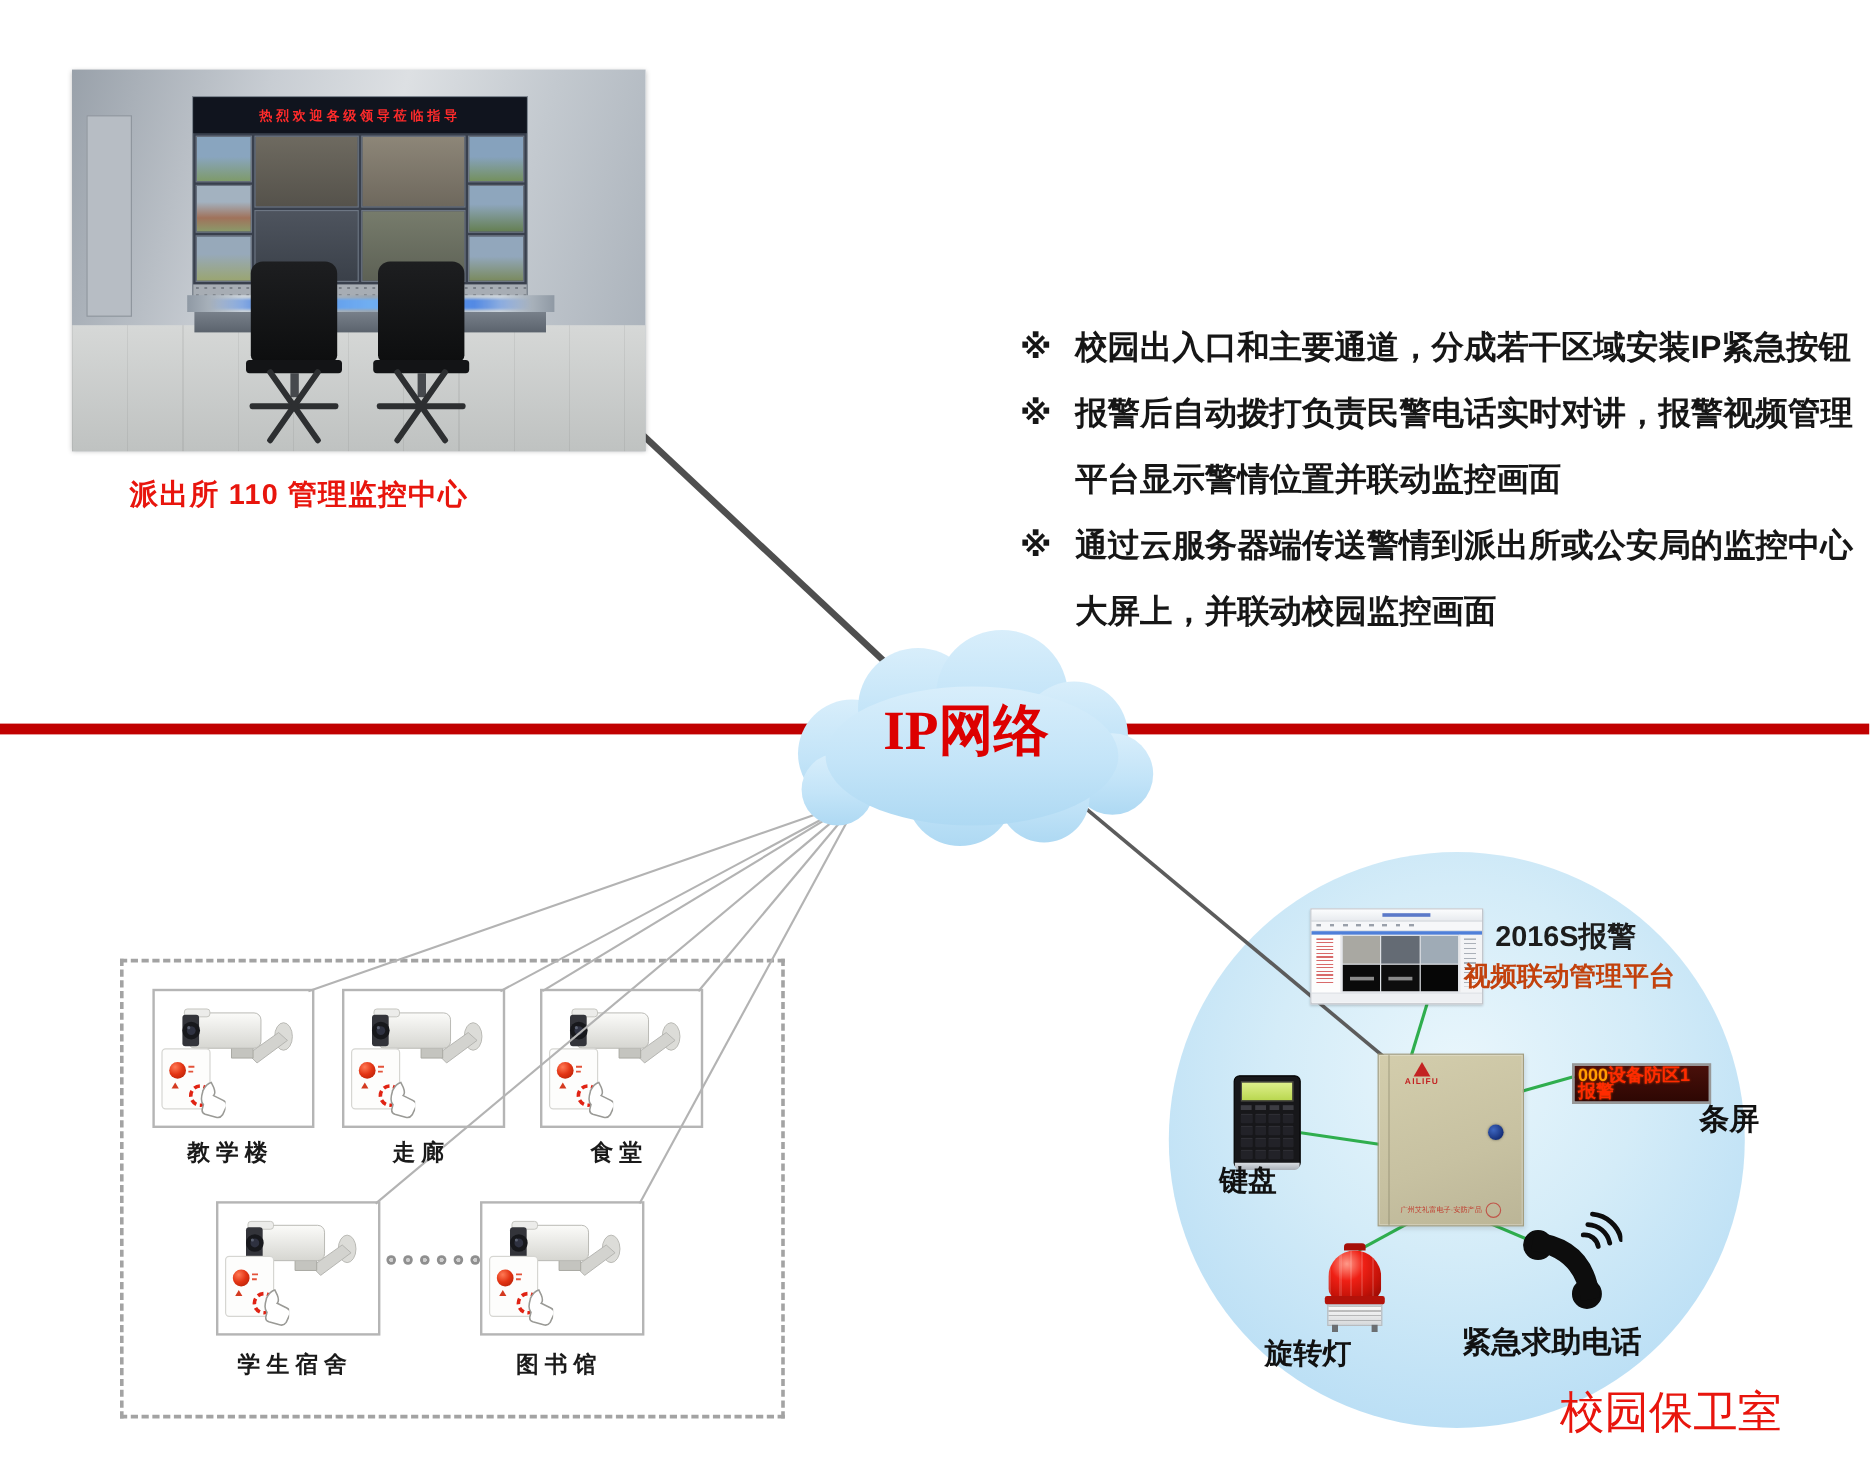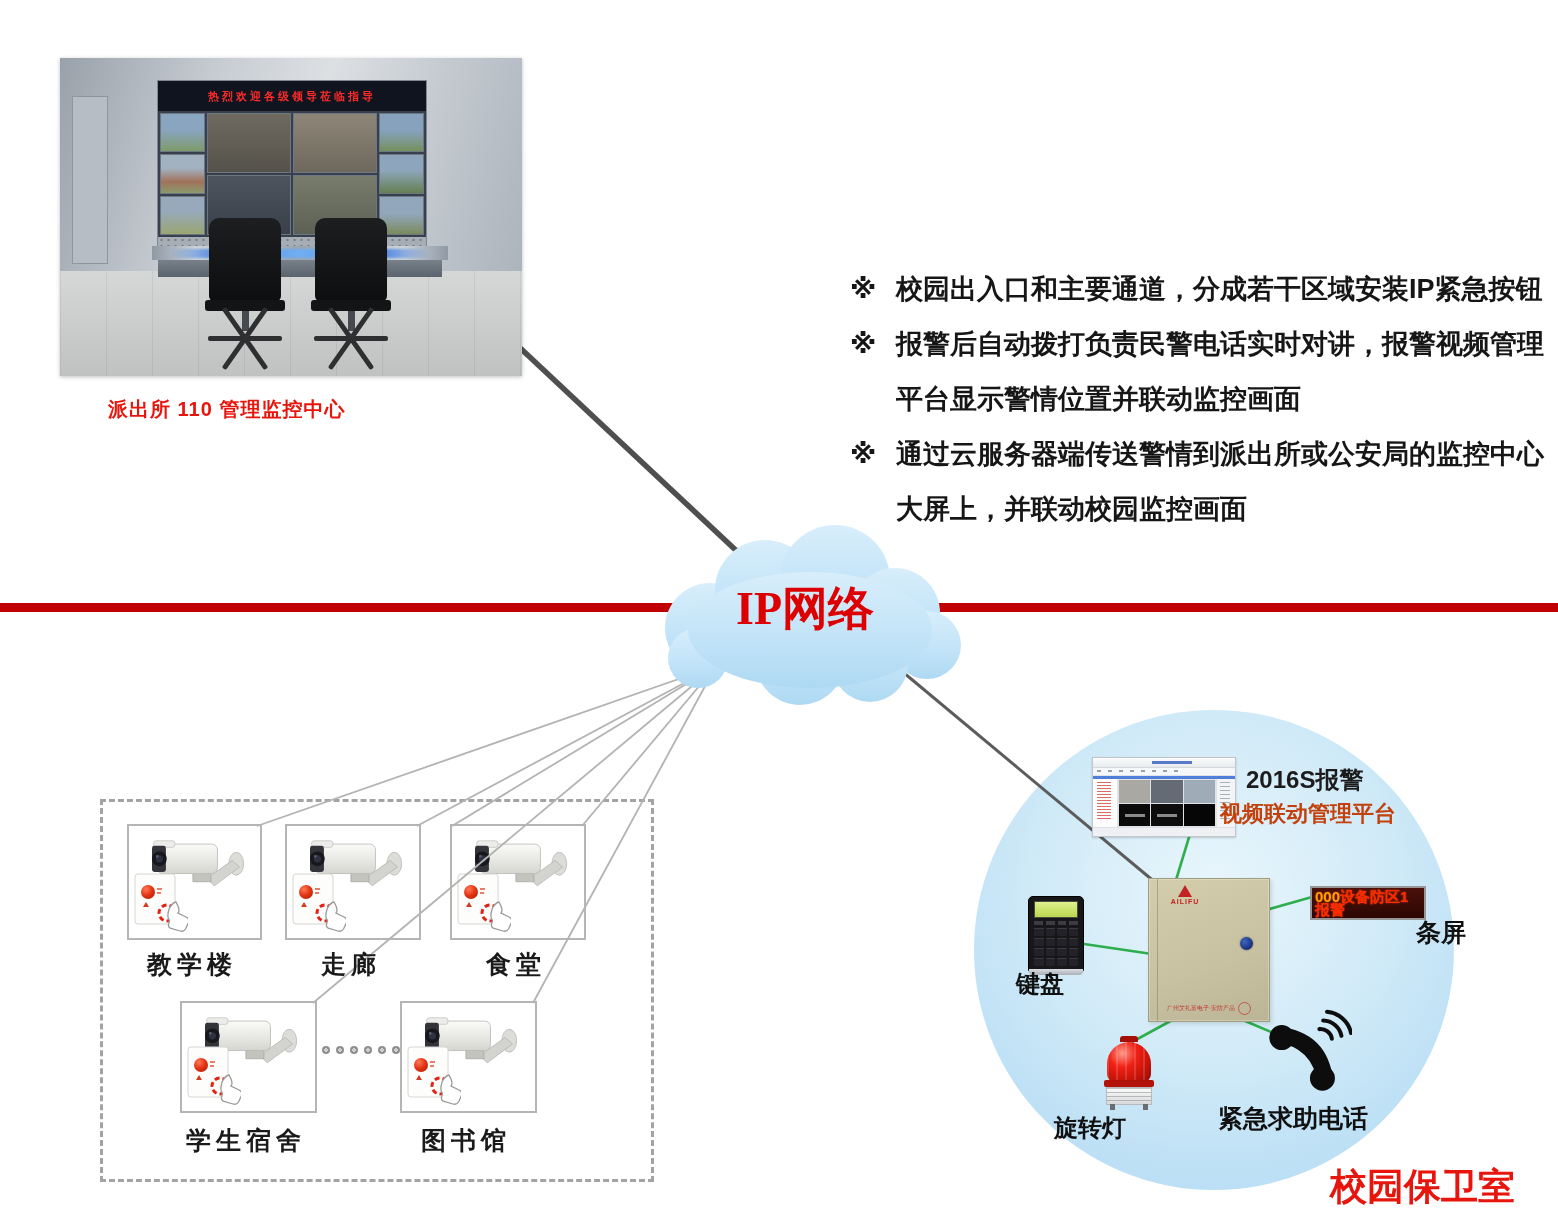--- a/index.html
+++ b/index.html
@@ -20,21 +20,21 @@
   
   #main-title{left:606px;top:100px;width:680px;font-size:52px;font-weight:bold;letter-spacing:2px;color:#0a0a0a;}
   #notes{left:850px;top:262px;width:702px;z-index:6;}
   .note{display:flex;align-items:flex-start;font-size:27px;line-height:55px;color:#161616;font-weight:600;}
   .note .mk{width:46px;flex:0 0 46px;}
   .note .tx{flex:1;}
 
   
   #photo{left:60px;top:58px;width:462px;height:318px;z-index:3;
     background:linear-gradient(105deg,#99a1aa 0%,#c8cdd3 30%,#dde0e3 50%,#c3c9cf 72%,#a7afb8 100%);
-    box-shadow:0 1px 4px rgba(0,0,0,.25);}
+    box-shadow:0 1px 4px rgba(0,0,0,.25);padding-left:16px;}
   .ph-floor{left:0;right:0;bottom:0;height:33%;
     background:linear-gradient(#d6d8d7,#bfc2c1),repeating-linear-gradient(90deg,rgba(0,0,0,.06) 0 1px,transparent 1px 46px);
     background-blend-mode:multiply;}
   .ph-door{left:2.5%;top:12%;width:7.5%;height:52%;background:#b7bdc4;border:1px solid #8f969e;}
   .ph-videowall{left:21%;top:7%;width:58%;height:55%;background:#39404d;border:1px solid #7f8791;
     display:flex;flex-direction:column;}
   .ph-banner{height:17%;background:#10141e;color:#ff2b2b;font-size:11px;font-weight:bold;letter-spacing:3px;
     display:flex;align-items:center;justify-content:center;white-space:nowrap;overflow:hidden;}
   .ph-screens{flex:1;display:flex;gap:2px;padding:2px;}
   .ph-col{width:17%;display:flex;flex-direction:column;gap:2px;}
@@ -48,34 +48,34 @@
     background:linear-gradient(90deg,rgba(40,90,200,0),rgba(70,130,230,.9) 18%,rgba(110,175,245,.95) 50%,rgba(70,130,230,.9) 82%,rgba(40,90,200,0));}
   .ph-desk-front{left:2%;top:45%;width:96%;height:55%;background:linear-gradient(#78808a,#5b636d);}
   .chair{width:86px;}
   .chair-back{width:72px;height:84px;background:linear-gradient(#1d1e20,#0d0e0f);border-radius:10px 10px 6px 6px;margin:0 auto;}
   .chair-seat{width:80px;height:11px;background:#131416;border-radius:3px;margin:-2px auto 0;}
   .chair-post{width:7px;height:20px;background:#46494d;margin:0 auto;}
   .chair-base{position:relative;width:74px;height:14px;margin:0 auto;}
   .chair-base i{position:absolute;left:0;top:5px;width:100%;height:5px;background:#2d2f31;border-radius:2px;}
   .chair-base i:nth-child(2){transform:rotate(55deg);}
   .chair-base i:nth-child(3){transform:rotate(-55deg);}
-  #photo-label{left:108px;top:396px;font-size:20px;font-weight:bold;color:#e8150d;letter-spacing:1px;}
+  #photo-label{left:108px;top:396px;font-size:24px;font-weight:bold;color:#e8150d;letter-spacing:1px;}
 
   
   #cloud{left:640px;top:518px;width:330px;height:190px;z-index:5;}
   #cloud-text{left:640px;top:578px;width:330px;text-align:center;z-index:5;
     font-family:"Liberation Serif","DejaVu Serif",serif;font-size:46px;font-weight:bold;color:#dd0000;}
 
   
   #ap-title{left:258px;top:745px;font-size:30px;font-weight:bold;color:#e8150d;}
   #ap-dashed{left:100px;top:799px;width:548px;height:377px;border:3px dashed #a3a3a3;z-index:2;}
   .loc-box{background:#fff;border:2px solid #b5b5b5;z-index:3;position:absolute;}
   .loc-box svg.cam{position:absolute;left:14px;top:5px;width:108px;height:72px;}
   .loc-box svg.btn{position:absolute;left:5px;bottom:3px;width:54px;height:62px;}
-  .loc-lbl{font-size:25px;font-weight:600;letter-spacing:5px;color:#1a1a1a;text-align:center;width:170px;}
+  .loc-lbl{font-size:19px;font-weight:600;letter-spacing:5px;color:#1a1a1a;text-align:center;width:170px;}
   #dots{left:322px;top:1046px;display:flex;gap:6px;z-index:3;}
   #dots b{width:8px;height:8px;border-radius:50%;background:radial-gradient(#cfcfcf 28%,#8f8f8f 34%);}
 
   
   .pw{left:1092px;top:757px;width:142px;height:78px;background:#f2f3f5;border:1px solid #c2c6cc;box-shadow:0 1px 2px rgba(0,0,0,.18);}
   .pw-title{height:9px;background:linear-gradient(#fbfcfd,#e8ebef);border-bottom:1px solid #d4d8dd;position:relative;}
   .pw-title:after{content:"";position:absolute;right:30%;top:3px;width:40px;height:3px;background:#5b79c9;}
   .pw-menu{height:7px;background:#f6f7f9;border-bottom:1px solid #e0e3e8;
     background-image:repeating-linear-gradient(90deg,#9aa0aa 0 4px,transparent 4px 11px);
     background-size:58% 2px;background-repeat:no-repeat;background-position:4px 2px;}
@@ -127,21 +127,21 @@
       radial-gradient(circle at 35% 28%,#ff9a8a 0%,#ef2015 35%,#c41208 70%,#8e0a04 100%);}
   .bc-ring{width:50px;height:7px;background:#b3120a;border-radius:2px;margin:-2px auto 0;}
   .bc-base{position:relative;width:44px;height:16px;margin:0 auto;border:1px solid #b8bbbe;
     background:repeating-linear-gradient(rgba(90,90,90,.35) 0 1px,transparent 1px 4px),linear-gradient(#fbfbfb,#d7d9db);}
   .bc-foot{position:absolute;bottom:-6px;width:5px;height:6px;background:#6b6e71;}
   #beacon-label{left:1040px;top:1112px;width:100px;text-align:center;font-size:24px;font-weight:600;}
 
   #phone{left:1256px;top:1008px;width:96px;height:96px;}
   #phone-label{left:1211px;top:1102px;width:164px;text-align:center;font-size:25px;font-weight:600;}
 
-  #room-label{left:1330px;top:1152px;font-size:37px;font-weight:bold;color:#e8150d;margin-top:10px;}
+  #room-label{left:1300px;top:1152px;font-size:37px;font-weight:normal;color:#e8150d;}
 </style>
 </head>
 <body>
 
 <div id="canvas">
 
   <svg width="0" height="0" style="position:absolute" aria-hidden="true">
     <defs>
       <linearGradient id="gradCamBody" x1="0" y1="0" x2="0" y2="1">
         <stop offset="0" stop-color="#fbfbf9"></stop>

